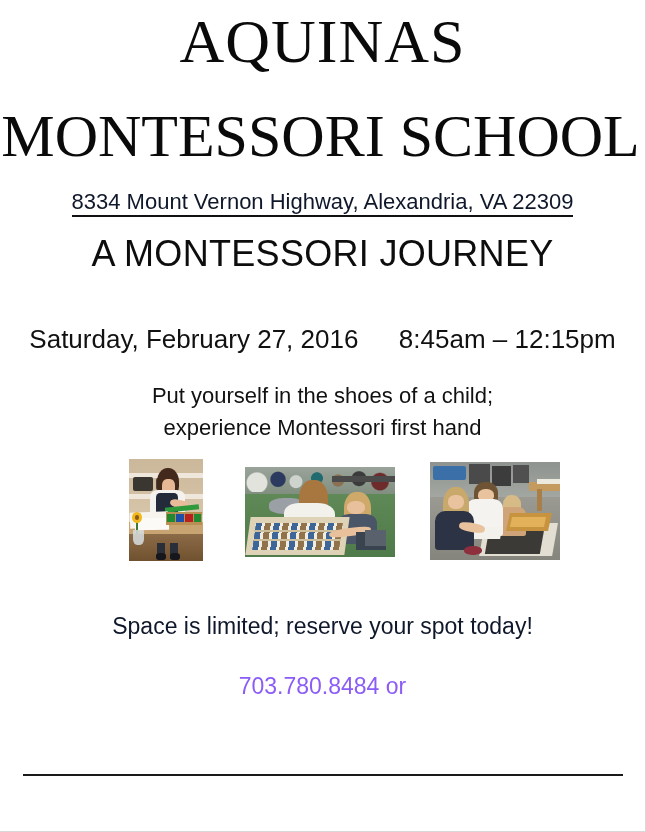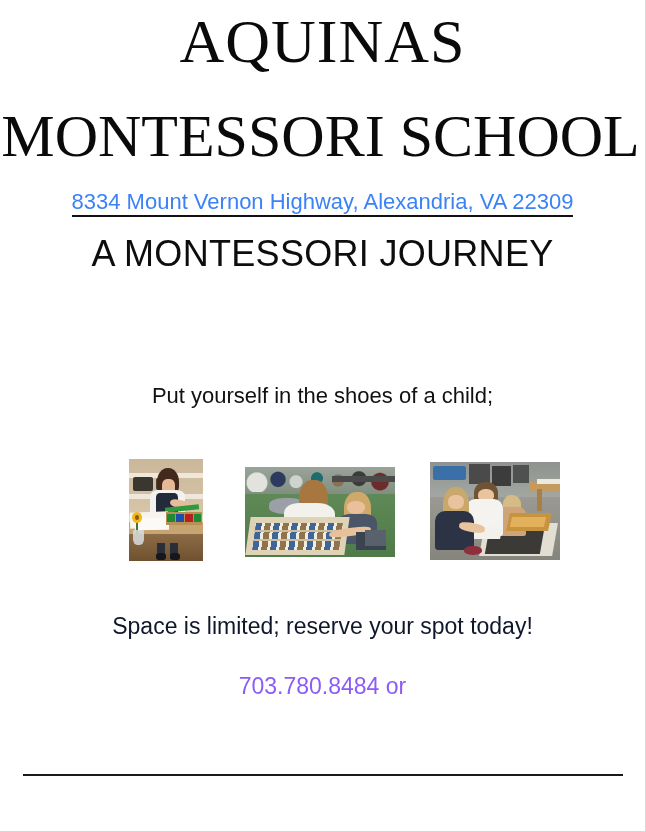--- a/index.html
+++ b/index.html
@@ -47,21 +47,21 @@
     color: #0a0a0a;
     white-space: nowrap;
   }
   .address {
     position: absolute;
     left: 0; right: 0;
     top: 188px;
     text-align: center;
     font-size: 22px;
     line-height: 28px;
-    color: #3b82f6;
+    color: #0f172a;
     white-space: nowrap;
   }
   .address .u {
     border-bottom: 2px solid #111111;
     padding-bottom: 1px;
   }
 
   .event-title {
     position: absolute;
     left: 0; right: 0;
@@ -244,23 +244,29 @@
   <div class="school-name-1">AQUINAS</div>
 
   <div class="school-name-2">MONTESSORI SCHOOL</div>
 
   <div class="address">
     <span class="u">8334  Mount Vernon Highway, Alexandria, VA 22309</span>
   </div>
 
   <div class="event-title">A MONTESSORI JOURNEY</div>
 
+  <div class="datetime">
+    <span>Saturday, February 27, 2016</span>
+    <span class="gap"></span>
+    <span>8:45am – 12:15pm</span>
+  </div>
 
   <div class="tagline">
     <div>Put yourself in the shoes of a child;</div>
+    <div>experience Montessori first hand</div>
   </div>
 
   <div class="photos">
 
     <div class="photo" id="photo-1">
       <div class="ph-layer" id="p1-wall"></div>
       <div class="ph-layer" id="p1-shelfA"></div>
       <div class="ph-layer" id="p1-darkbox"></div>
       <div class="ph-layer" id="p1-darkbox2"></div>
       <div class="ph-layer" id="p1-shelfB"></div>

